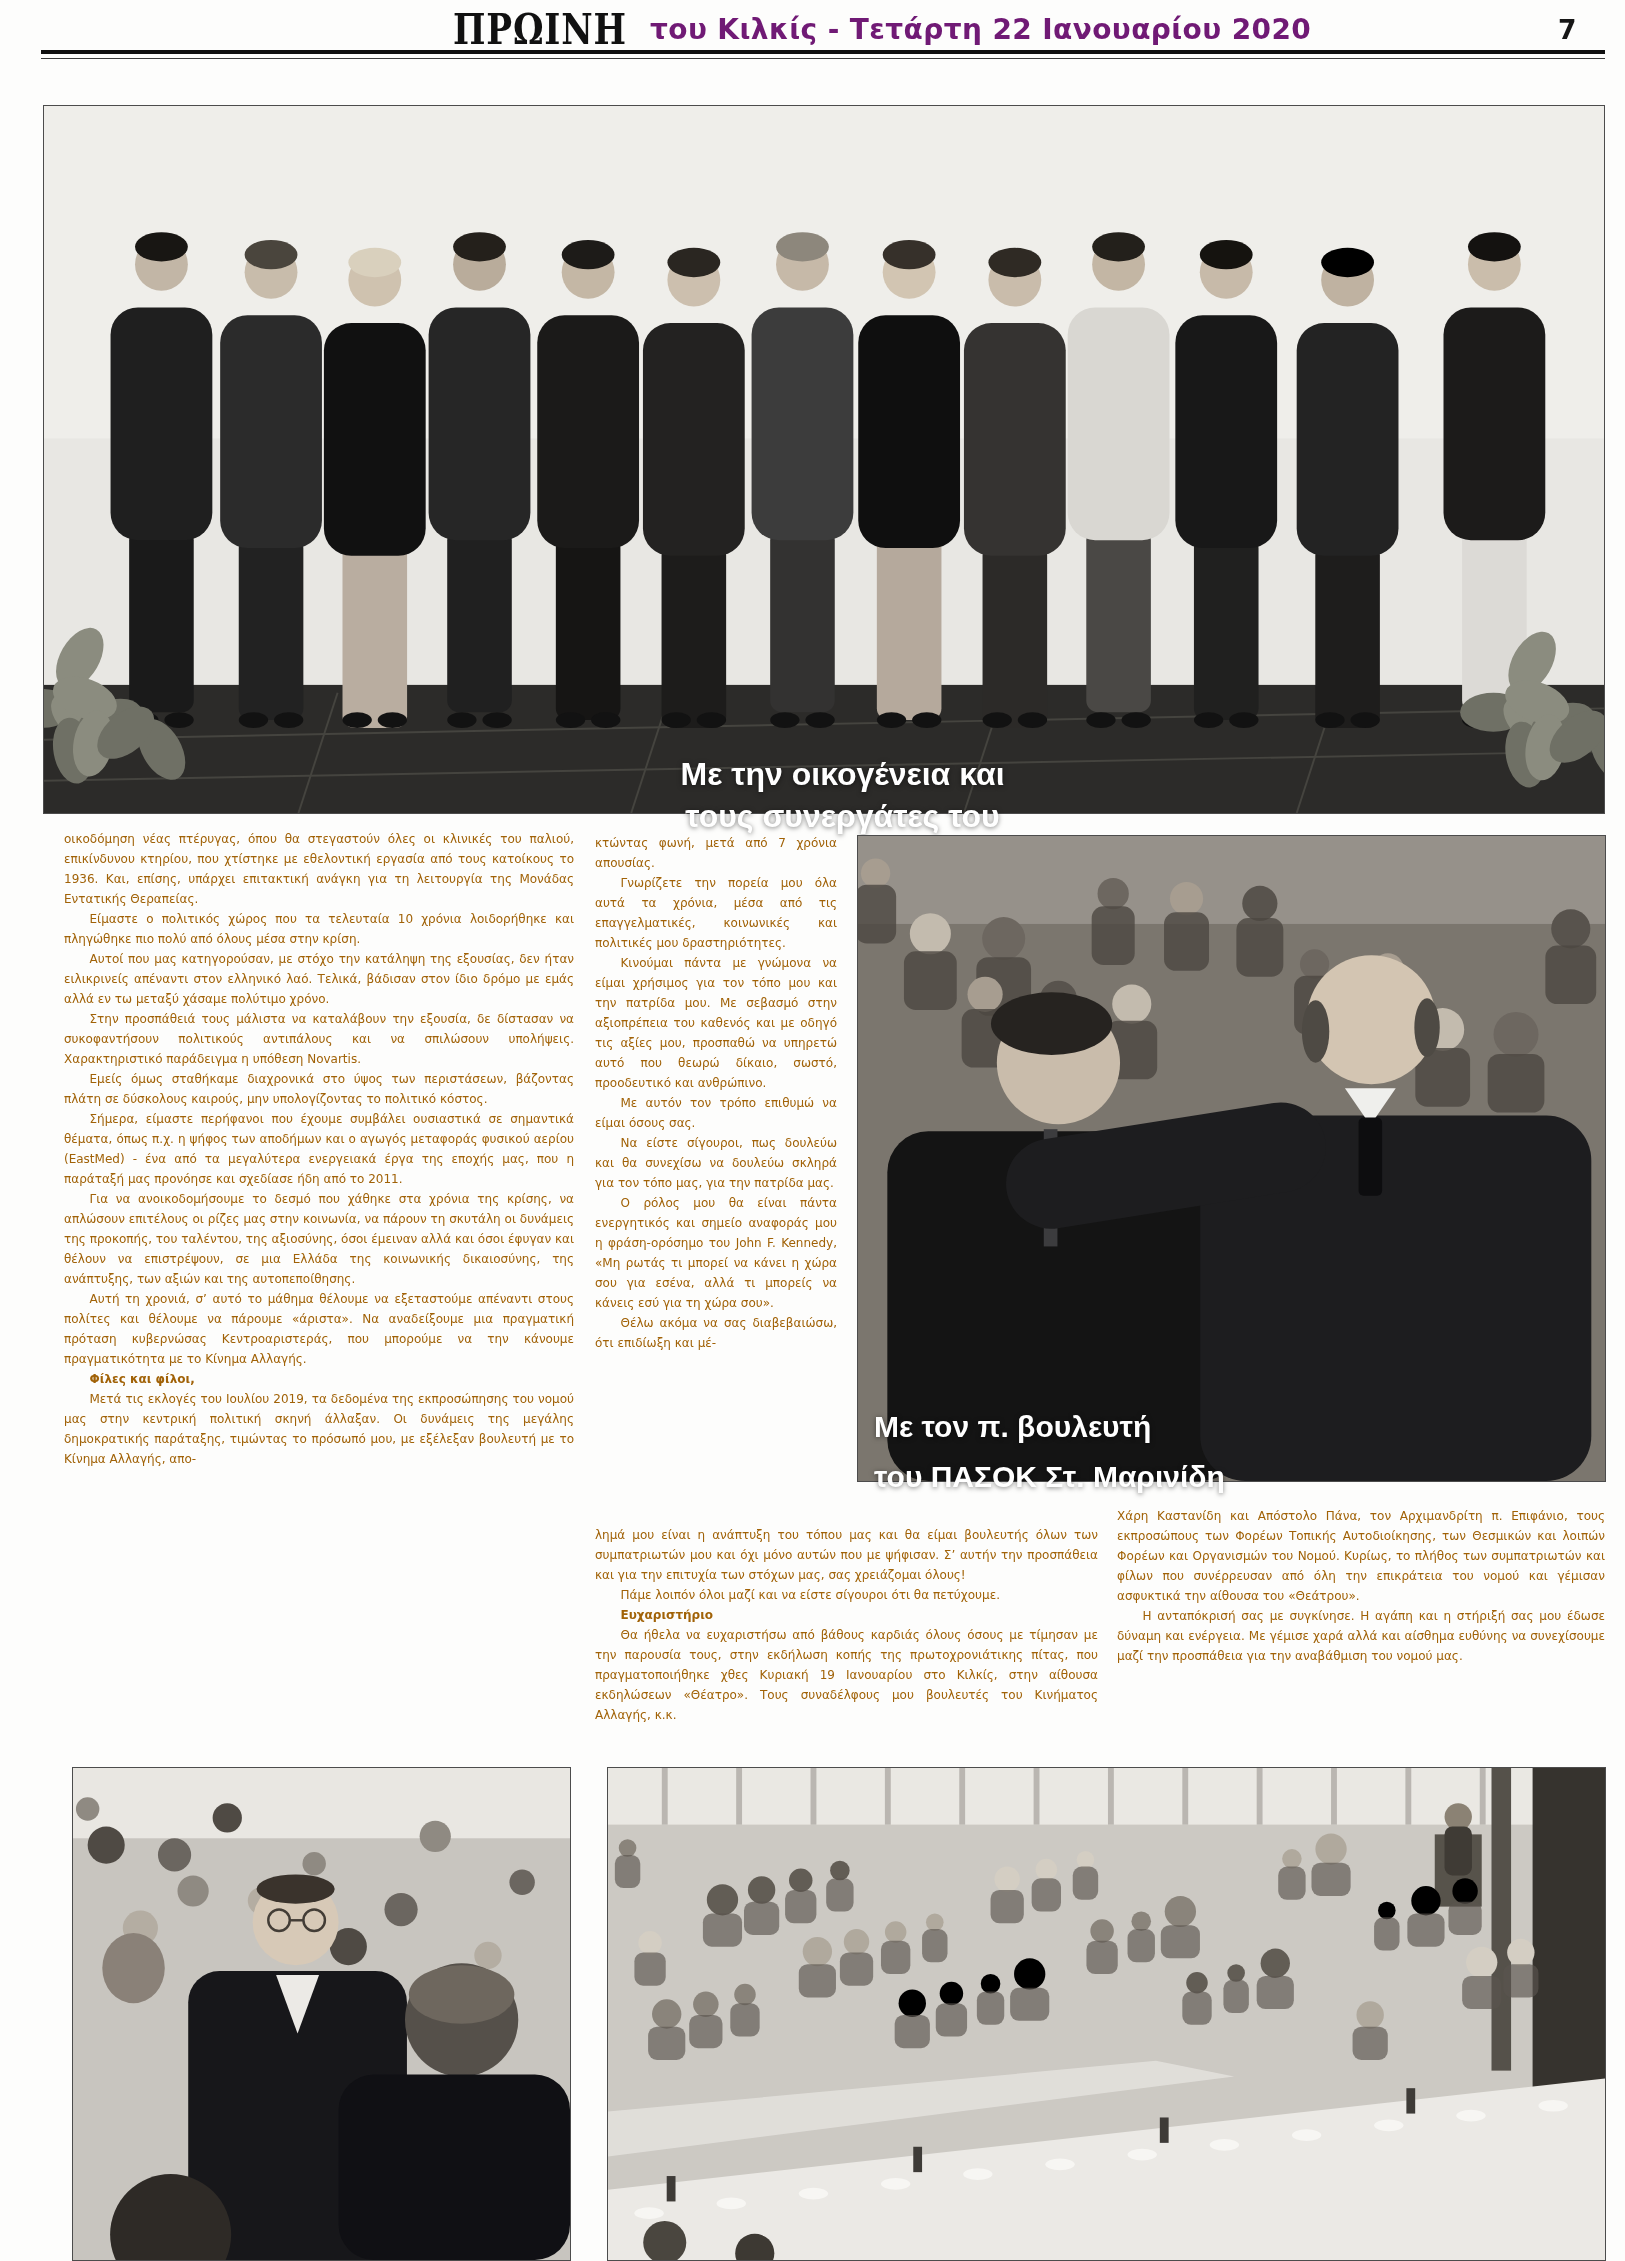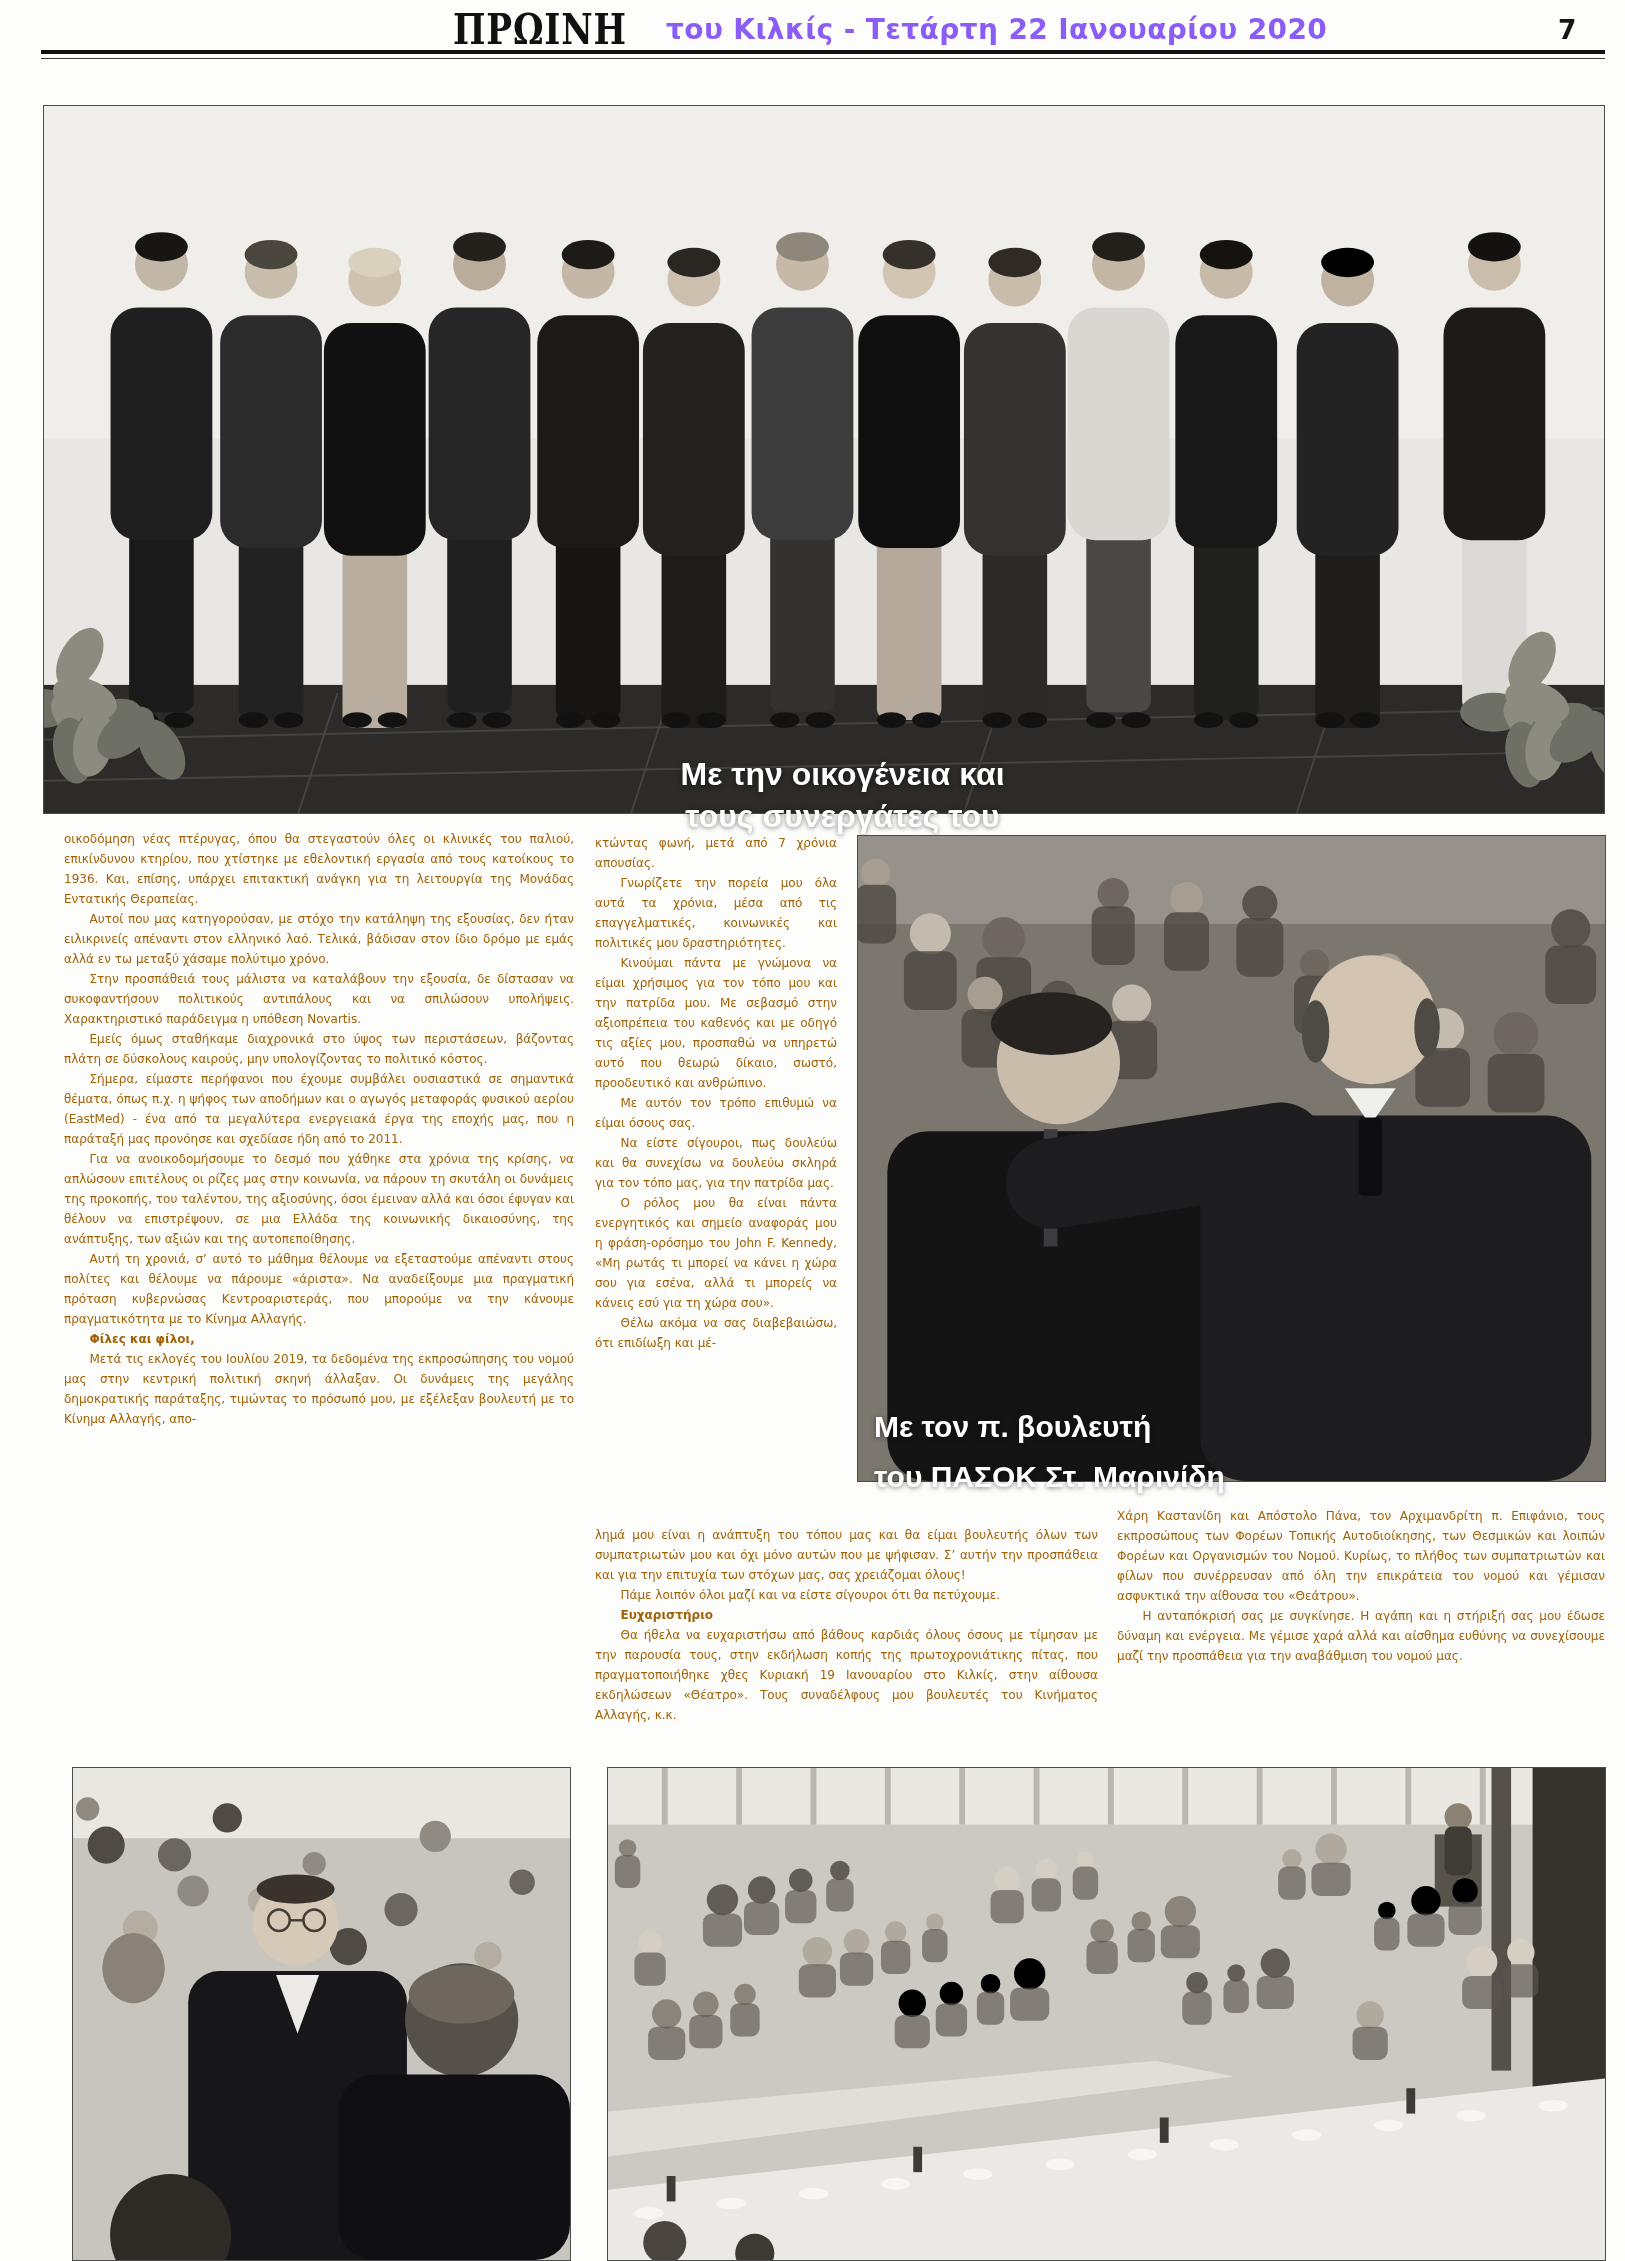--- a/index.html
+++ b/index.html
@@ -8,21 +8,21 @@
     position:relative; width:1625px; height:2261px; background:#fdfdfc;
     overflow:hidden; font-family:"DejaVu Sans", sans-serif; color:#1b1b1b;
     margin:0 auto;
   }
   .abs { position:absolute; }
 
   
   #logo { left:453px; top:7.8px; font-family:"DejaVu Serif", serif; font-weight:bold;
           font-size:43px; line-height:1; transform:scaleX(.80); transform-origin:left top;
           letter-spacing:1px; color:#111; }
-  #tagline { left:666px; top:12.7px; font-size:28px; font-weight:bold; letter-spacing:0.4px; color:#8b5cf6; }
+  #tagline { left:650px; top:12.7px; font-size:28px; font-weight:bold; letter-spacing:0.4px; color:#701a75; }
   #pagenum { left:1558px; top:13.7px; font-size:26.5px; font-weight:bold; color:#161616; }
   #rule-thick { left:41px; top:50px; width:1564px; height:3.9px; background:#101010; }
   #rule-thin  { left:41px; top:58px; width:1564px; height:1px; background:#3a3a3a; }
 
   
   .photo { position:absolute; border:1px solid #4c4c4c; overflow:hidden; background:#d8d6d2; }
   .photo svg { display:block; width:100%; height:100%; }
   #photo-group    { left:43px;  top:105px;  width:1562px; height:709px; }
   #photo-marinidis{ left:857px; top:835px;  width:749px;  height:647px; }
   #photo-crowd-left { left:72px;  top:1767px; width:499px;  height:494px; }
@@ -162,20 +162,21 @@
         <ellipse cx="1483" cy="688" rx="34" ry="20" fill="#6f7065" transform="rotate(240 1536 640)"></ellipse>
         <ellipse cx="1520" cy="641" rx="34" ry="20" fill="#8b8c7f" transform="rotate(280 1536 640)"></ellipse>
         <ellipse cx="1557" cy="664" rx="34" ry="20" fill="#6f7065" transform="rotate(320 1536 640)"></ellipse>
       </svg>
   </div>
   <div class="caption" id="caption-group">Με την οικογένεια και
 τους συνεργάτες του</div>
 
   <div class="bodytext" id="col1">
       <p class="ni">οικοδόμηση νέας πτέρυγας, όπου θα στεγαστούν όλες οι κλινικές του παλιού, επικίνδυνου κτηρίου, που χτίστηκε με εθελοντική εργασία από τους κατοίκους το 1936. Και, επίσης, υπάρχει επιτακτική ανάγκη για τη λειτουργία της Μονάδας Εντατικής Θεραπείας.</p>
+      <p>Είμαστε ο πολιτικός χώρος που τα τελευταία 10 χρόνια λοιδορήθηκε και πληγώθηκε πιο πολύ από όλους μέσα στην κρίση.</p>
       <p>Αυτοί που μας κατηγορούσαν, με στόχο την κατάληψη της εξουσίας, δεν ήταν ειλικρινείς απέναντι στον ελληνικό λαό. Τελικά, βάδισαν στον ίδιο δρόμο με εμάς αλλά εν τω μεταξύ χάσαμε πολύτιμο χρόνο.</p>
       <p>Στην προσπάθειά τους μάλιστα να καταλάβουν την εξουσία, δε δίστασαν να συκοφαντήσουν πολιτικούς αντιπάλους και να σπιλώσουν υπολήψεις. Χαρακτηριστικό παράδειγμα η υπόθεση Novartis.</p>
       <p>Εμείς όμως σταθήκαμε διαχρονικά στο ύψος των περιστάσεων, βάζοντας πλάτη σε δύσκολους καιρούς, μην υπολογίζοντας το πολιτικό κόστος.</p>
       <p>Σήμερα, είμαστε περήφανοι που έχουμε συμβάλει ουσιαστικά σε σημαντικά θέματα, όπως π.χ. η ψήφος των αποδήμων και ο αγωγός μεταφοράς φυσικού αερίου (EastMed) - ένα από τα μεγαλύτερα ενεργειακά έργα της εποχής μας, που η παράταξή μας προνόησε και σχεδίασε ήδη από το 2011.</p>
       <p>Για να ανοικοδομήσουμε το δεσμό που χάθηκε στα χρόνια της κρίσης, να απλώσουν επιτέλους οι ρίζες μας στην κοινωνία, να πάρουν τη σκυτάλη οι δυνάμεις της προκοπής, του ταλέντου, της αξιοσύνης, όσοι έμειναν αλλά και όσοι έφυγαν και θέλουν να επιστρέψουν, σε μια Ελλάδα της κοινωνικής δικαιοσύνης, της ανάπτυξης, των αξιών και της αυτοπεποίθησης.</p>
       <p>Αυτή τη χρονιά, σ’ αυτό το μάθημα θέλουμε να εξεταστούμε απέναντι στους πολίτες και θέλουμε να πάρουμε «άριστα». Να αναδείξουμε μια πραγματική πρόταση κυβερνώσας Κεντροαριστεράς, που μπορούμε να την κάνουμε πραγματικότητα με το Κίνημα Αλλαγής.</p>
       <p class="b">Φίλες και φίλοι,</p>
       <p>Μετά τις εκλογές του Ιουλίου 2019, τα δεδομένα της εκπροσώπησης του νομού μας στην κεντρική πολιτική σκηνή άλλαξαν. Οι δυνάμεις της μεγάλης δημοκρατικής παράταξης, τιμώντας το πρόσωπό μου, με εξέλεξαν βουλευτή με το Κίνημα Αλλαγής, απο-</p>
     </div>
   <div class="bodytext" id="col2">

